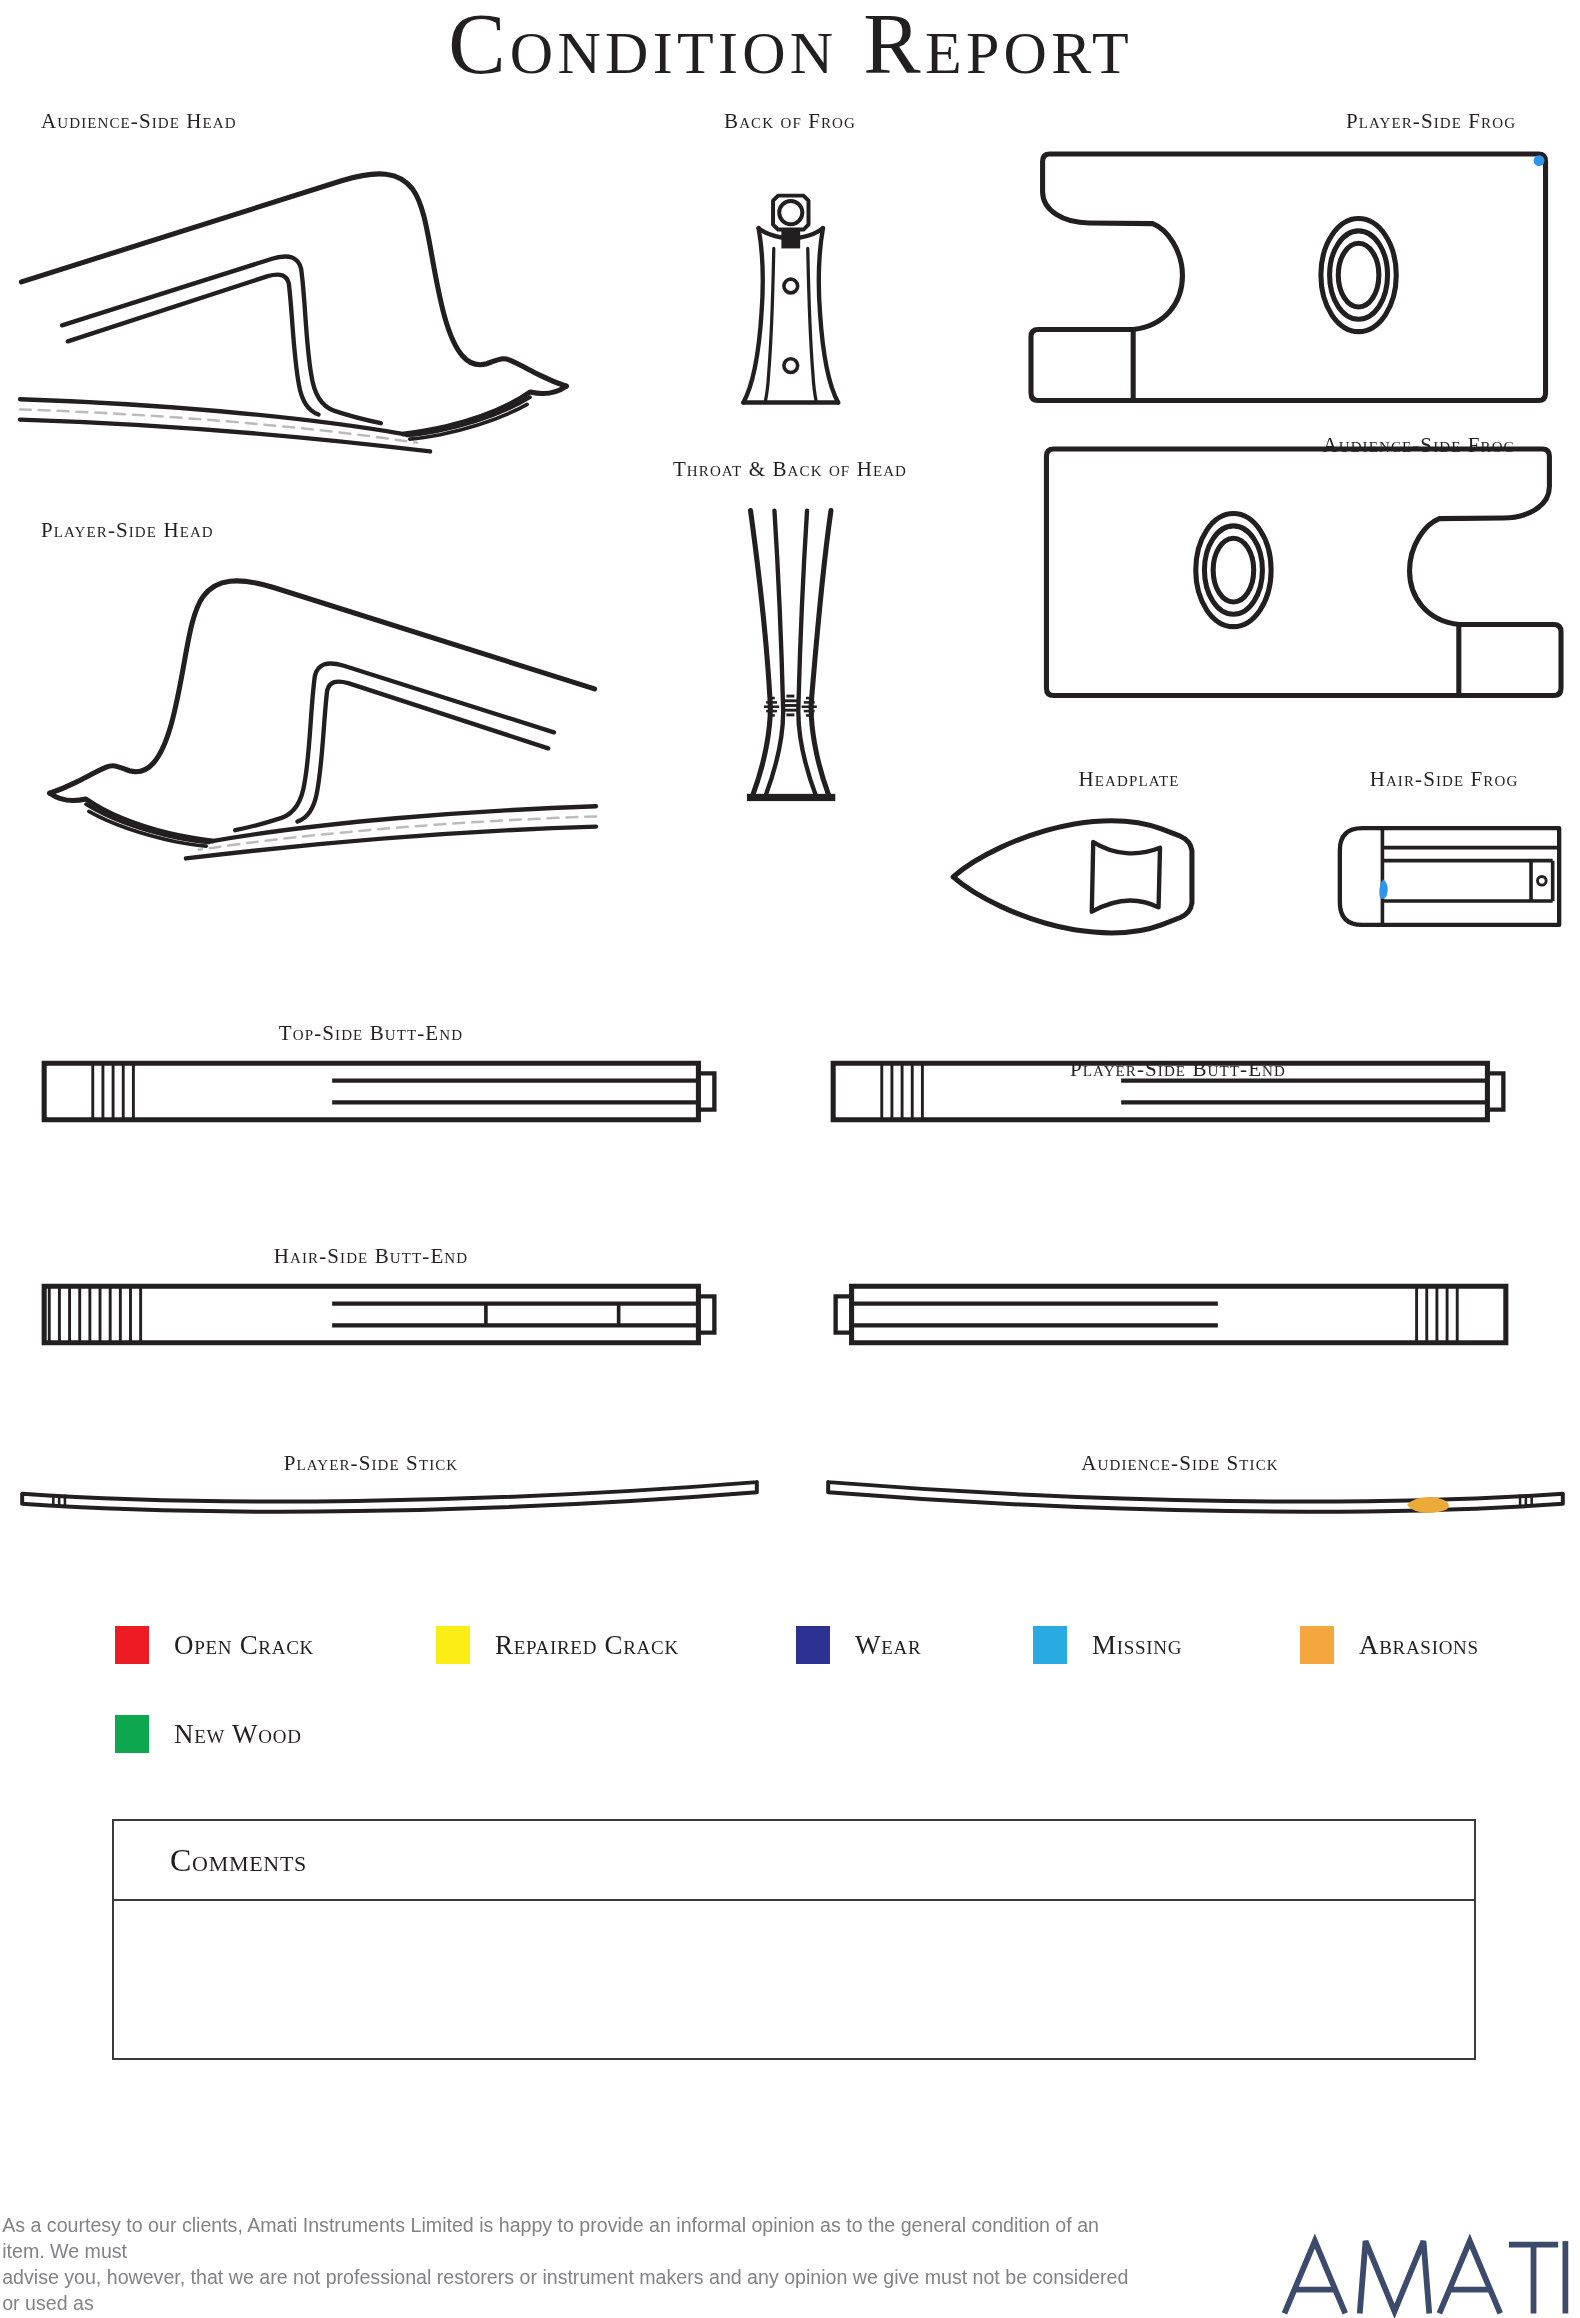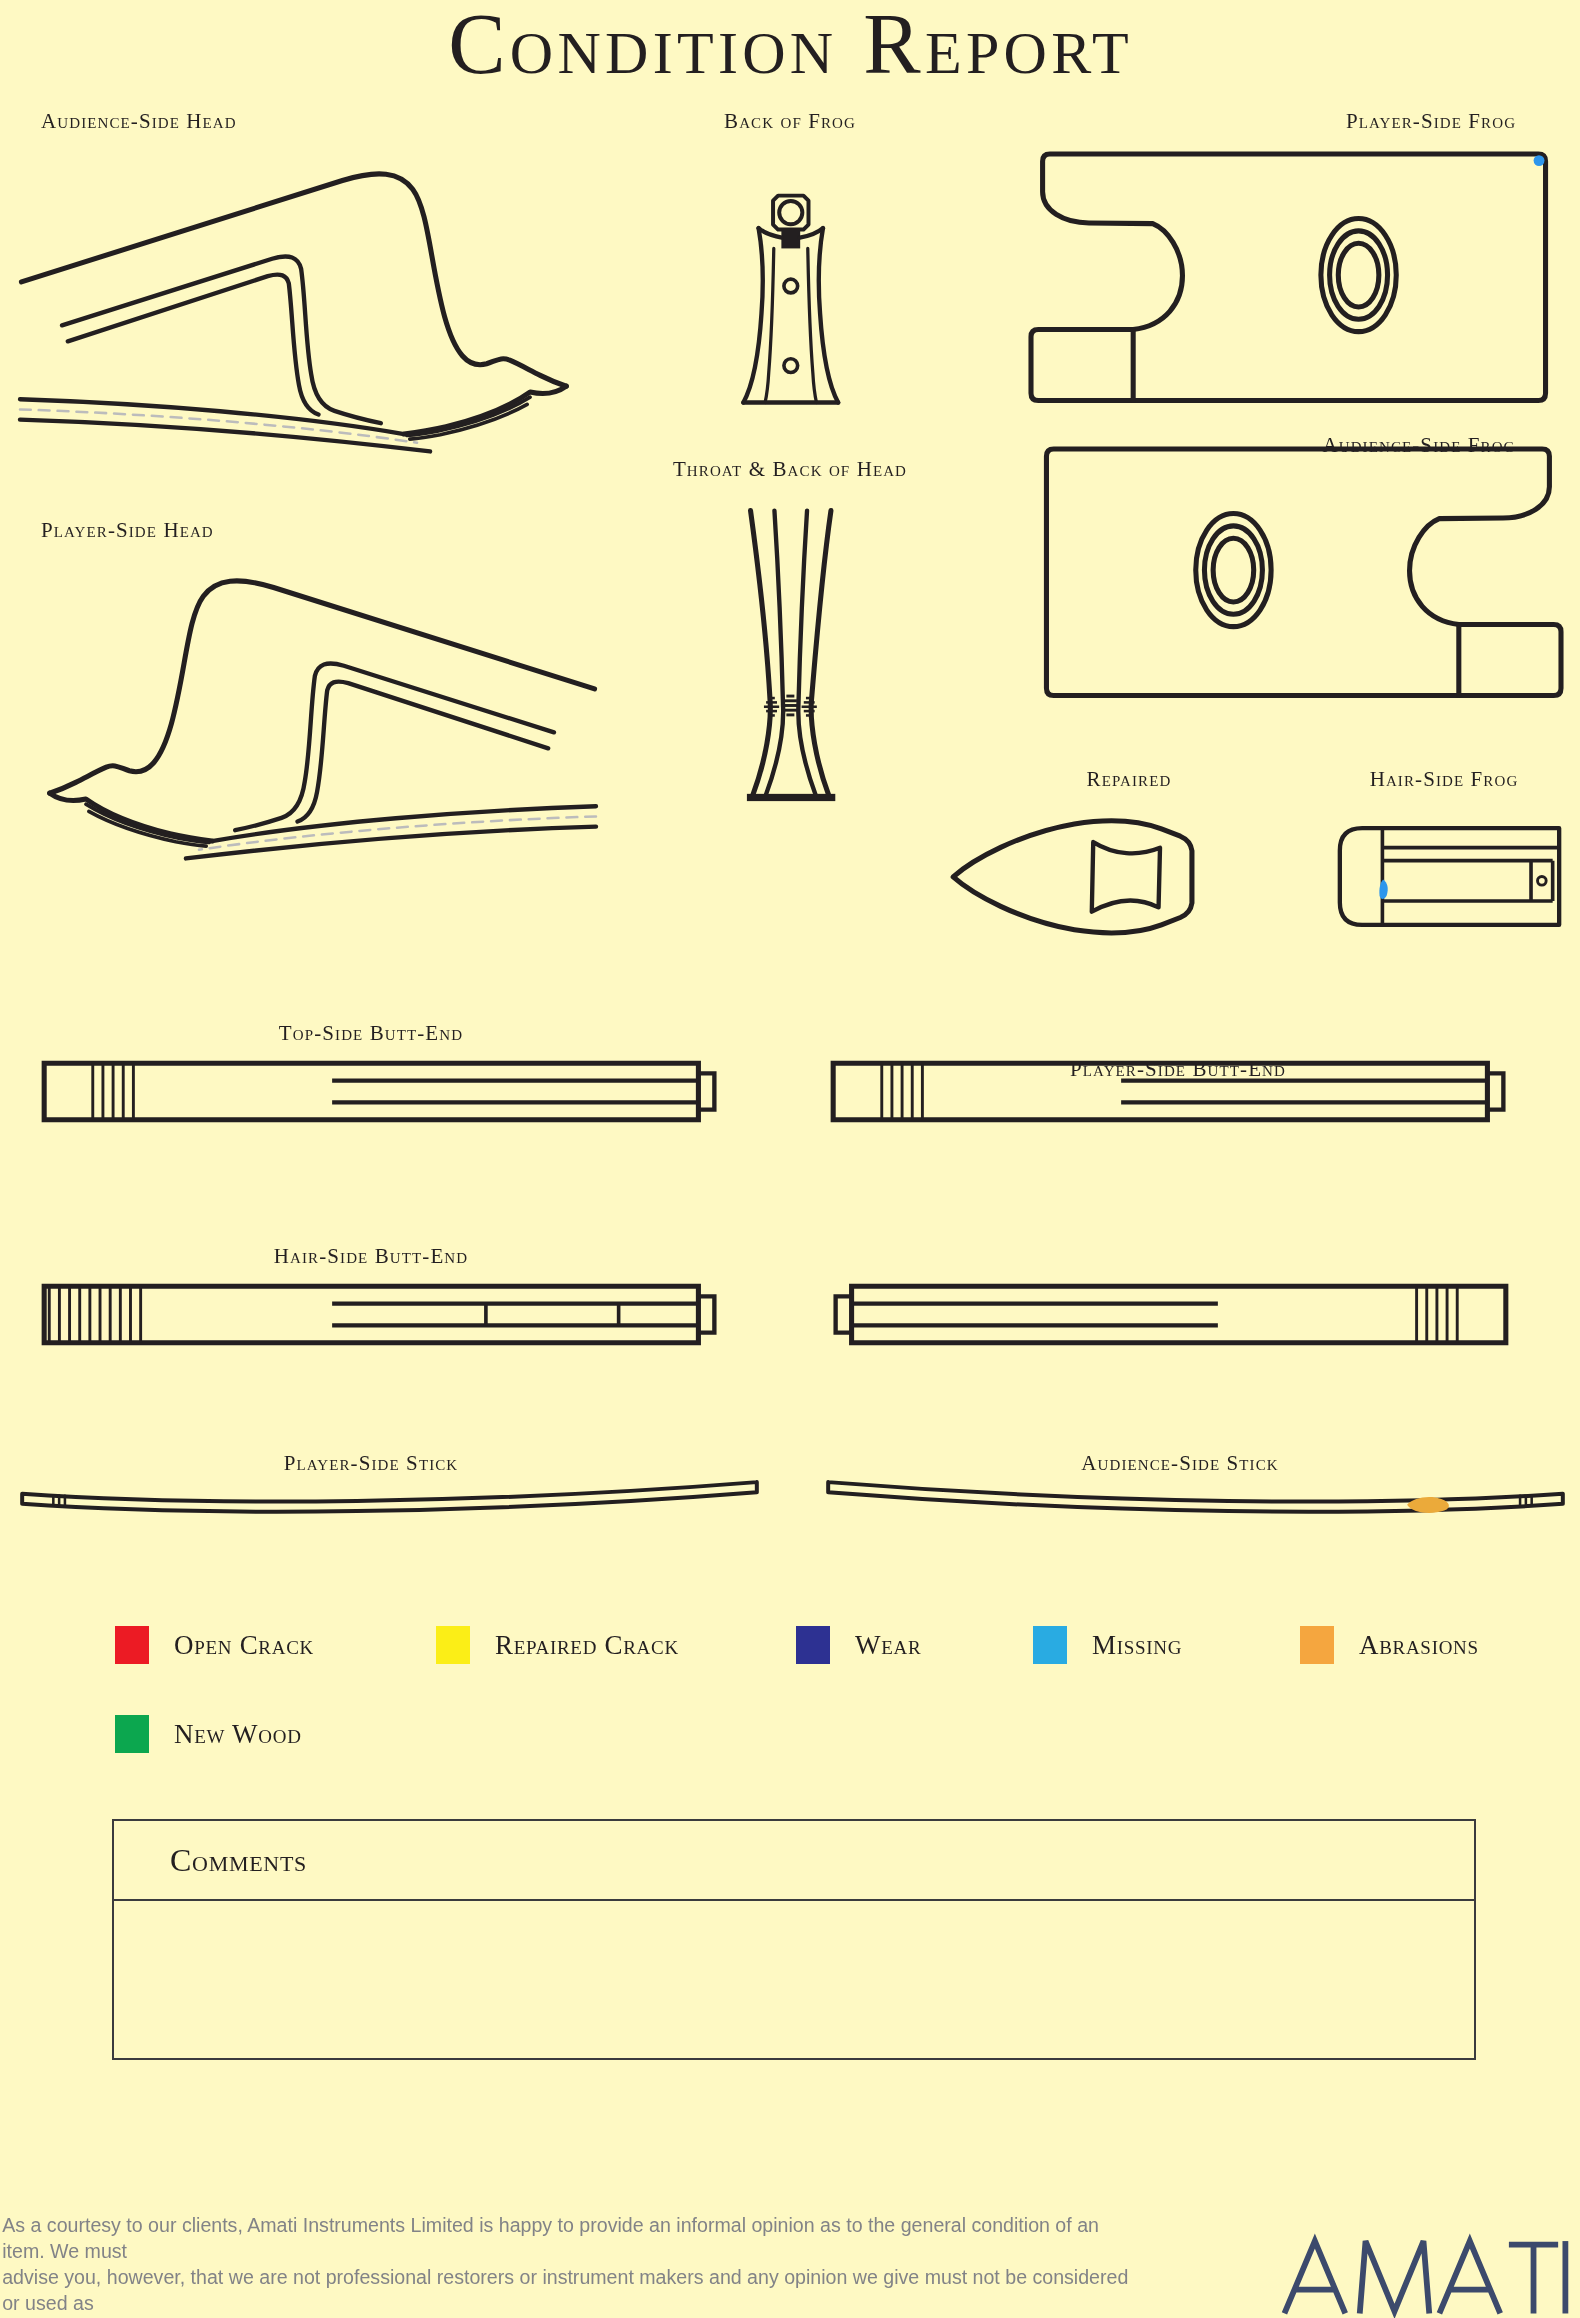--- a/index.html
+++ b/index.html
@@ -1,16 +1,16 @@
 <!DOCTYPE html>
 <html style="font-size:11.6px"><head>
 <meta charset="utf-8">
 <style>
   html,body{margin:0;padding:0;background:#9a9a9a;}
-  .page{position:relative;width:1581px;height:2319px;background:#fef9c3;margin:0 auto;
+  .page{position:relative;width:1581px;height:2319px;background:#ffffff;margin:0 auto;
         font-family:"Liberation Serif",serif;color:#231F20;overflow:hidden;}
   .abs{position:absolute;}
   .title{left:0;right:0;top:1.4px;text-align:center;font-variant:small-caps;
          font-size:86px;letter-spacing:4.3px;line-height:1.0;font-weight:400;}
   .lbl{font-variant:small-caps;font-size:21px;letter-spacing:1.1px;white-space:nowrap;line-height:1.15;}
   .lbl-c{width:652px;text-align:center;}
   .legend-item{display:flex;align-items:center;}
   .swatch{width:34px;height:38px;display:inline-block;flex:0 0 auto;}
   .legend-lbl{font-variant:small-caps;font-size:27px;letter-spacing:0.7px;margin-left:25px;white-space:nowrap;}
   .comments-box{left:112px;top:1819px;width:1360px;height:237px;border:2.9px solid #3b3b3d;}
@@ -67,21 +67,21 @@
   </svg>
 
   <div class="abs title">Condition Report</div>
 
   <div class="abs lbl" style="left:41px;top:109px;">Audience-Side Head</div>
   <div class="abs lbl lbl-c" style="left:464px;top:109px;">Back of Frog</div>
   <div class="abs lbl lbl-c" style="left:1105px;top:109px;">Player-Side Frog</div>
   <div class="abs lbl lbl-c" style="left:1093px;top:433px;">Audience-Side Frog</div>
   <div class="abs lbl lbl-c" style="left:464px;top:457px;">Throat &amp; Back of Head</div>
   <div class="abs lbl" style="left:41px;top:518px;">Player-Side Head</div>
-  <div class="abs lbl lbl-c" style="left:803px;top:767px;">Repaired</div>
+  <div class="abs lbl lbl-c" style="left:803px;top:767px;">Headplate</div>
   <div class="abs lbl lbl-c" style="left:1118px;top:767px;">Hair-Side Frog</div>
   <div class="abs lbl lbl-c" style="left:45px;top:1021px;">Top-Side Butt-End</div>
   <div class="abs lbl lbl-c" style="left:852px;top:1057px;">Player-Side Butt-End</div>
   <div class="abs lbl lbl-c" style="left:45px;top:1244px;">Hair-Side Butt-End</div>
   <div class="abs lbl lbl-c" style="left:45px;top:1451px;">Player-Side Stick</div>
   <div class="abs lbl lbl-c" style="left:854px;top:1451px;">Audience-Side Stick</div>
 
   <svg class="abs" style="left:20px;top:144px;" width="576" height="328" viewBox="0 0 795 452">
     <use href="#g-head"></use>
   </svg>

